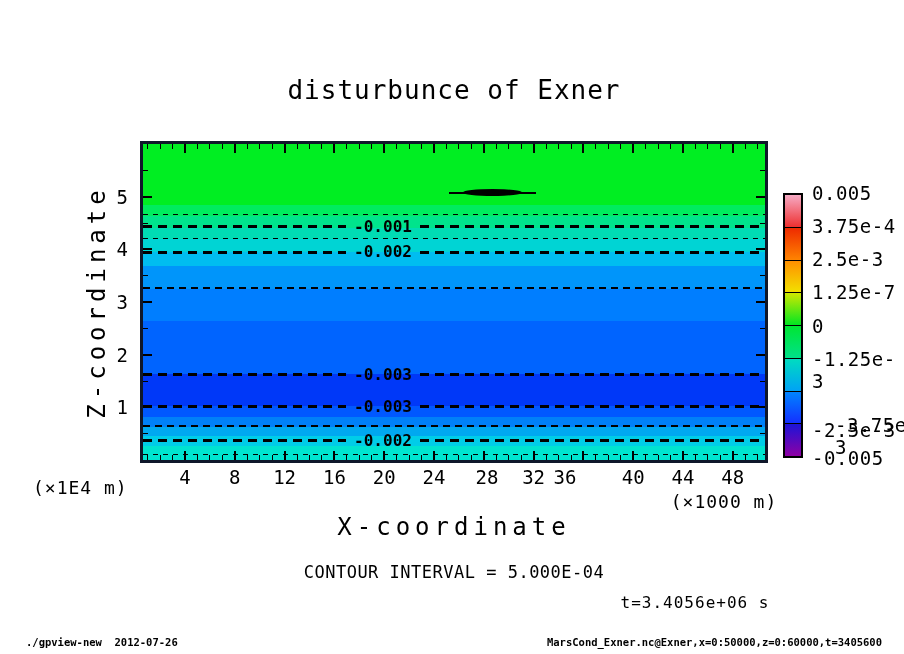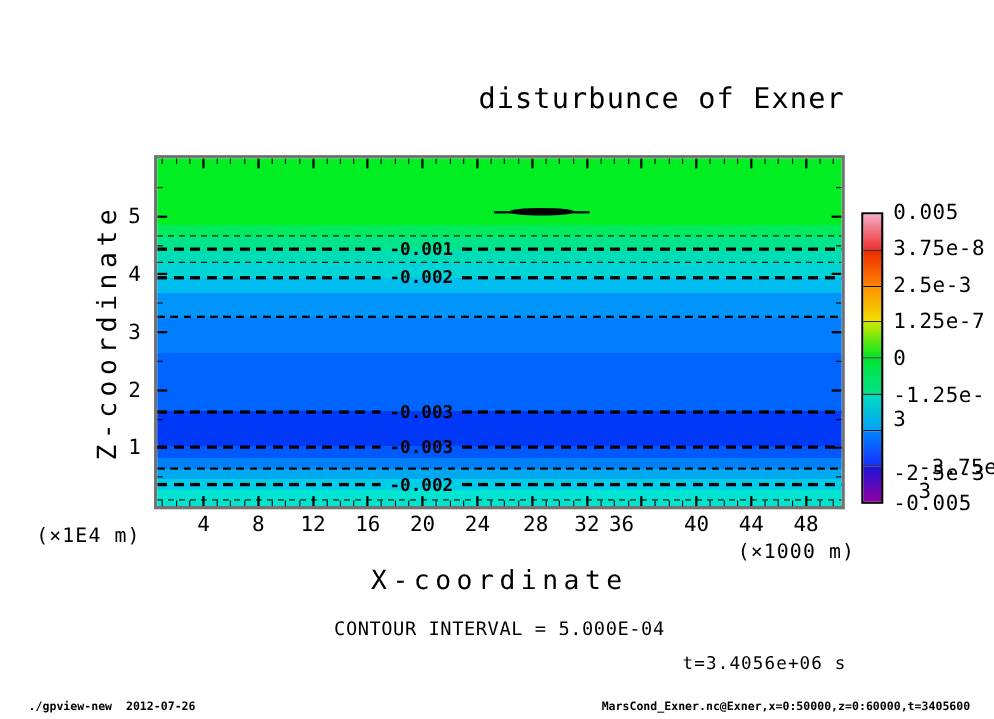--- a/index.html
+++ b/index.html
@@ -1,20 +1,20 @@
 <!DOCTYPE html>
 <html><head>
 <meta charset="utf-8">
 <style>
   html,body{margin:0;padding:0;background:#fff;}
   .canvas{position:relative;width:904px;height:654px;background:#ffffff;overflow:hidden;
           font-family:"DejaVu Sans Mono",monospace;color:#000;}
   .abs{position:absolute;}
-  .title{left:140px;width:628px;top:74px;text-align:right;font-size:26px;letter-spacing:1px;line-height:32px;}
-  .plot{left:140px;top:141px;width:628px;height:322px;border:3px solid #737373;box-sizing:border-box;}
+  .title{left:140px;width:628px;top:74px;text-align:center;font-size:26px;letter-spacing:1px;line-height:32px;}
+  .plot{left:140px;top:141px;width:628px;height:322px;border:3px solid #0f172a;box-sizing:border-box;}
   .plot-inner{position:absolute;inset:0;overflow:hidden;}
   .xlabel{left:140px;width:628px;top:513px;text-align:center;font-size:24px;letter-spacing:5px;}
   .ylabel{left:97px;top:302px;transform:translate(-50%,-50%) rotate(-90deg);font-size:24px;letter-spacing:5px;white-space:nowrap;}
   .yunits{left:33px;top:477px;font-size:18px;letter-spacing:1px;}
   .xunits{left:644px;width:160px;top:491px;text-align:center;font-size:18px;letter-spacing:1px;}
   .cinterval{left:140px;width:628px;top:562px;text-align:center;font-size:17px;letter-spacing:0.5px;}
   .timetag{left:600px;width:190px;top:593px;text-align:center;font-size:16px;letter-spacing:1px;}
   .footer{top:636px;font-size:10.5px;font-weight:bold;white-space:pre;}
   .footer-left{left:26px;}
   .footer-right{right:22px;}
@@ -223,21 +223,21 @@
       <div class="cbar-seg" style="background: linear-gradient(rgb(238, 42, 0), rgb(255, 132, 0));"></div>
       <div class="cbar-seg" style="background: linear-gradient(rgb(255, 144, 0), rgb(242, 224, 0));"></div>
       <div class="cbar-seg" style="background: linear-gradient(rgb(208, 232, 0), rgb(0, 230, 34));"></div>
       <div class="cbar-seg" style="background: linear-gradient(rgb(0, 230, 50), rgb(0, 225, 138));"></div>
       <div class="cbar-seg" style="background: linear-gradient(rgb(0, 220, 192), rgb(0, 162, 246));"></div>
       <div class="cbar-seg" style="background: linear-gradient(rgb(0, 132, 255), rgb(20, 48, 255));"></div>
       <div class="cbar-seg" style="background: linear-gradient(rgb(28, 20, 216), rgb(142, 0, 164));"></div>
     </div>
   <div id="cbarlabels">
       <div class="abs cbarlabel" style="top: 182px;">0.005</div>
-      <div class="abs cbarlabel" style="top: 215.1px;">3.75e-8</div>
+      <div class="abs cbarlabel" style="top: 215.1px;">3.75e-4</div>
       <div class="abs cbarlabel" style="top: 248.3px;">2.5e-3</div>
       <div class="abs cbarlabel" style="top: 281.4px;">1.25e-7</div>
       <div class="abs cbarlabel" style="top: 314.5px;">0</div>
       <div class="abs cbarlabel" style="top: 347.6px;">-1.25e-3</div>
       <div class="abs cbarlabel" style="top: 380.8px; margin-top: 38px;">-2.5e-3</div>
       <div class="abs cbarlabel" style="top: 413.9px; margin-left: 23px;">-3.75e-3</div>
       <div class="abs cbarlabel" style="top: 447px;">-0.005</div>
     </div>
 
   <div class="abs cinterval">CONTOUR INTERVAL = 5.000E-04</div>

